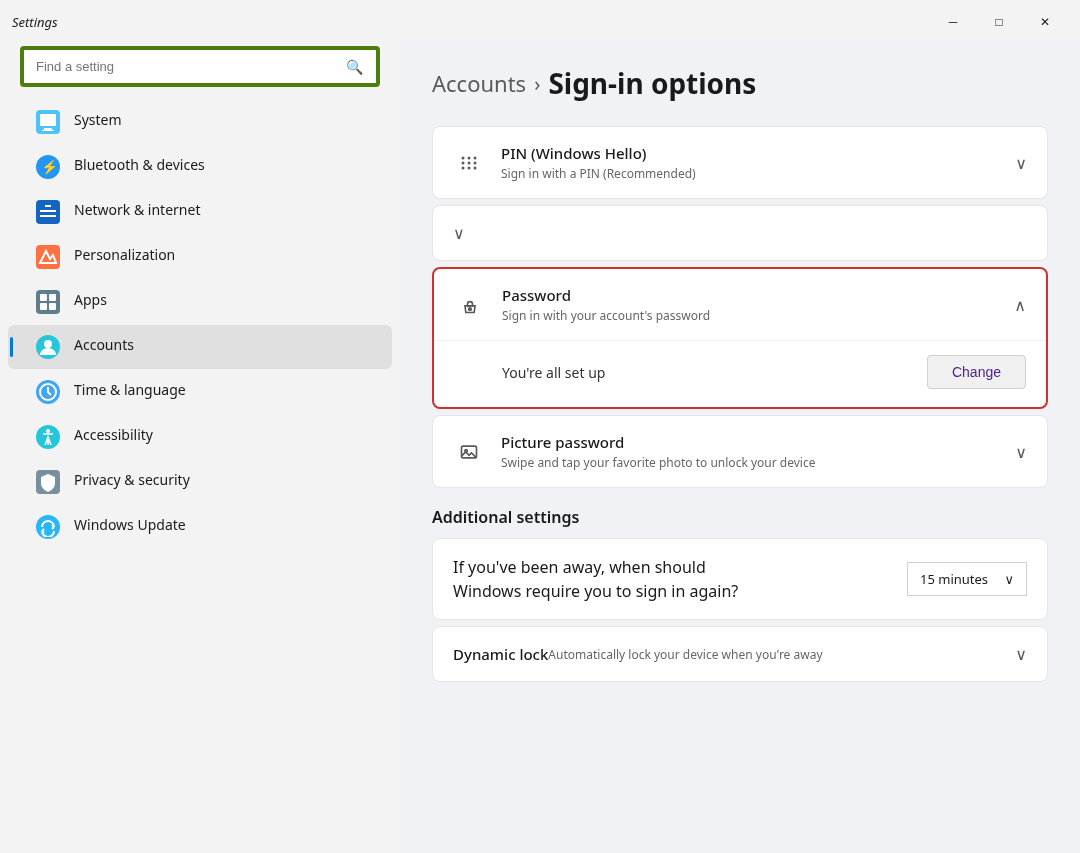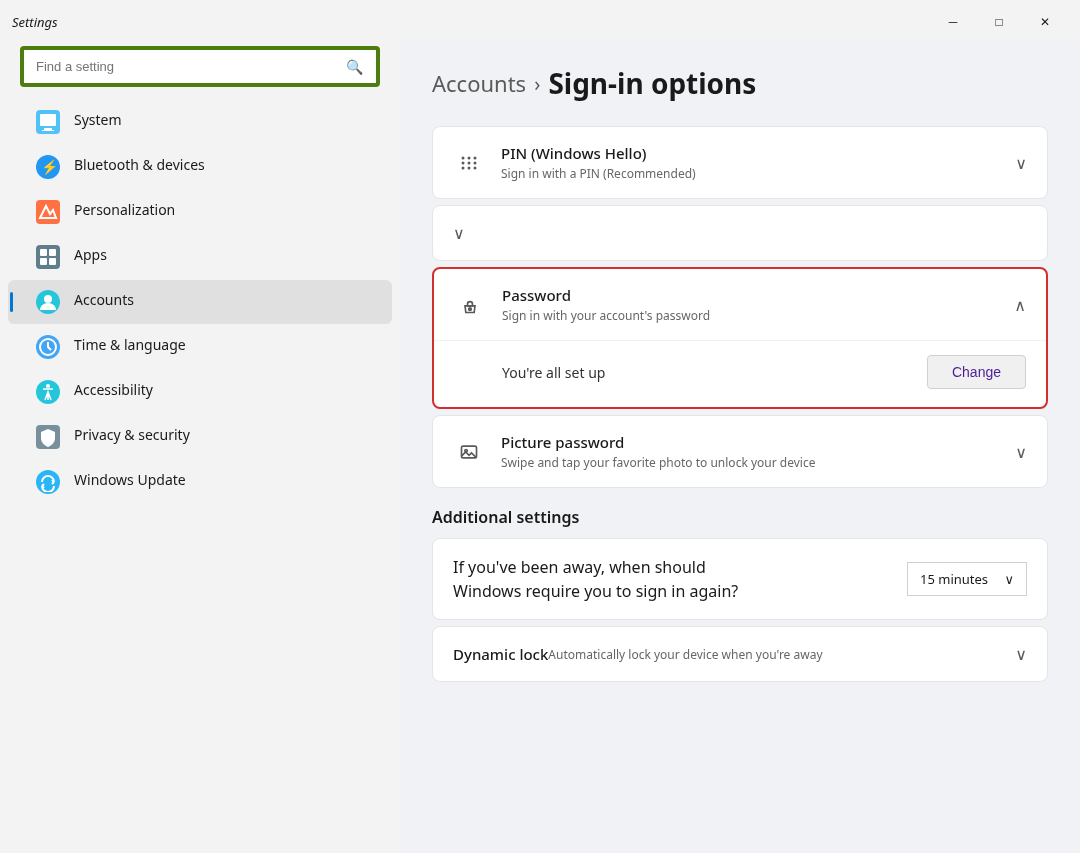--- a/index.html
+++ b/index.html
@@ -346,20 +346,28 @@
         </div>
         <span class="nav-label">System</span>
       </div>
       <div class="nav-item">
         <div class="nav-icon icon-bluetooth">
           <svg viewBox="0 0 20 20" fill="white" width="14" height="14">
               <text x="3" y="15" font-size="14">⚡</text>
             </svg>
         </div>
         <span class="nav-label">Bluetooth &amp; devices</span>
+      </div>
+      <div class="nav-item">
+        <div class="nav-icon icon-network">
+          <svg viewBox="0 0 20 20" fill="white" width="16" height="16">
+              <path d="M2 14h16M2 9h16M7 4h6" stroke="white" stroke-width="2" fill="none"></path>
+            </svg>
+        </div>
+        <span class="nav-label">Network &amp; internet</span>
       </div>
       <div class="nav-item">
         <div class="nav-icon icon-personalization">
           <svg viewBox="0 0 20 20" fill="white" width="16" height="16">
               <path d="M2 16L8 4l4 8 3-4 3 8z" fill="none" stroke="white" stroke-width="2"></path>
             </svg>
         </div>
         <span class="nav-label">Personalization</span>
       </div>
       <div class="nav-item">

